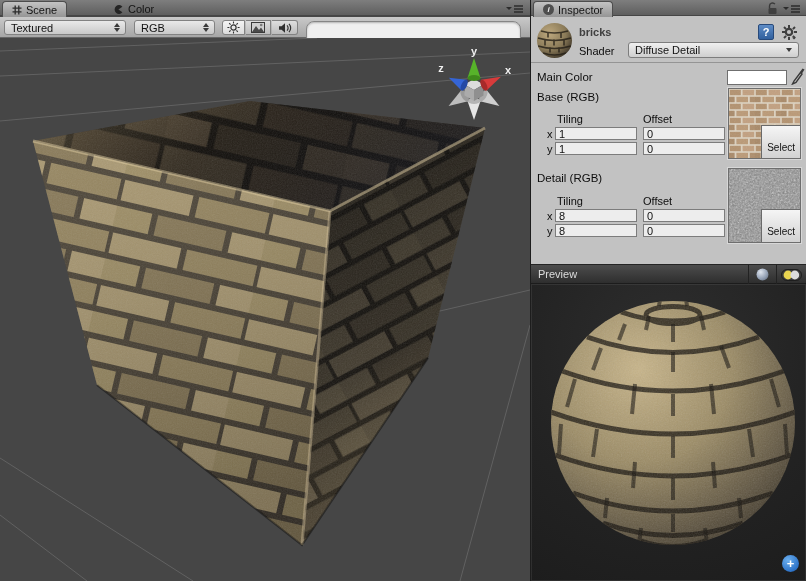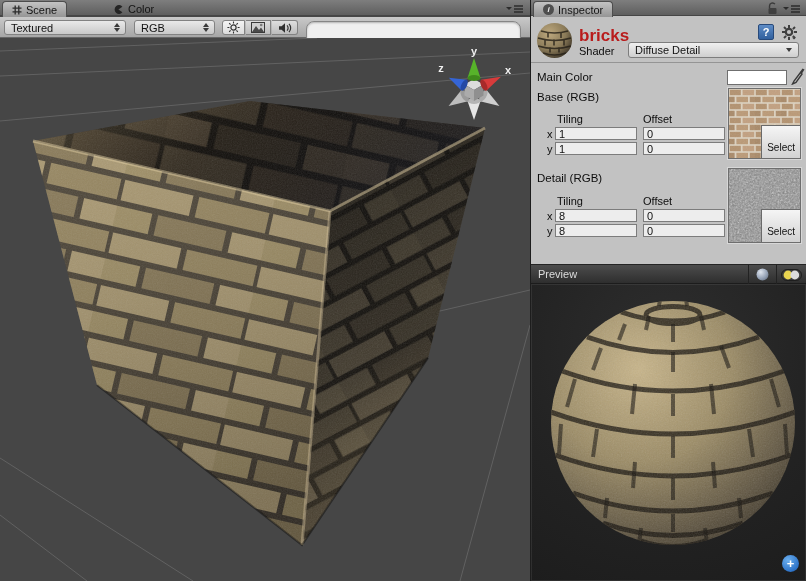--- a/index.html
+++ b/index.html
@@ -29,21 +29,21 @@
   #search-box{position:absolute;top:4px;height:29px;background:#efefef;border:1px solid #858585;border-radius:8px;box-shadow:inset 0 1px 2px rgba(0,0,0,.25);display:flex;align-items:flex-end;padding:0 8px 0 6px}
   #search-box input{border:none;outline:none;background:transparent;font-size:11px;color:#555;width:160px;margin-left:4px}
 
   
   #scene-view{position:absolute;left:0;top:38px;width:530px;height:543px;background:#464646;overflow:hidden}
   #gizmo{position:absolute;right:14px;top:6px}
 
   
   .ins-label{position:absolute;font-size:11.5px;color:#0d0d0d}
   #mat-header{position:absolute;left:0;top:17px;right:0;height:46px;background:#c2c2c2;border-bottom:1px solid #949494}
-  #mat-name{position:absolute;left:48px;top:9px;font-size:17px;font-weight:bold;color:#b91c1c}
+  #mat-name{position:absolute;left:48px;top:9px;font-size:11px;font-weight:bold;color:#404040}
   #shader-label{position:absolute;left:48px;top:28px;font-size:11px;color:#0d0d0d}
   #shader-dd{position:absolute;left:97px;top:25px;width:171px;height:16px;background:linear-gradient(#efefef,#cfcfcf);border:1px solid #7d7d7d;border-radius:3px;font-size:11px;color:#111;display:flex;align-items:center;padding:0 6px}
   #shader-dd .dd-label{flex:1}
   .caret{width:0;height:0;border-left:3.5px solid transparent;border-right:3.5px solid transparent;border-top:4px solid #3a3a3a}
   .swatch{position:absolute;background:#fff;border:1px solid #6f6f6f;box-shadow:inset 0 0 0 1px #fff}
   .thumb{position:absolute;border:1px solid #6e6e6e;box-shadow:0 0 0 1px rgba(255,255,255,.35)}
   .select-btn{position:absolute;right:0;bottom:0;height:13px;padding:16px 5px;font-size:10px;color:#111;background:linear-gradient(#f5f5f5,#d2d2d2);border:1px solid #6a6a6a;border-right:none;border-bottom:none;line-height:11px}
   .col-head{position:absolute;font-size:11px;color:#0d0d0d}
   .axis-lab{position:absolute;font-size:11px;color:#0d0d0d}
   .num{position:absolute;height:13px;background:#ededed;border:1px solid #7c7c7c;font-size:11px;color:#111;padding-left:3px;font-family:"Liberation Sans",sans-serif}

